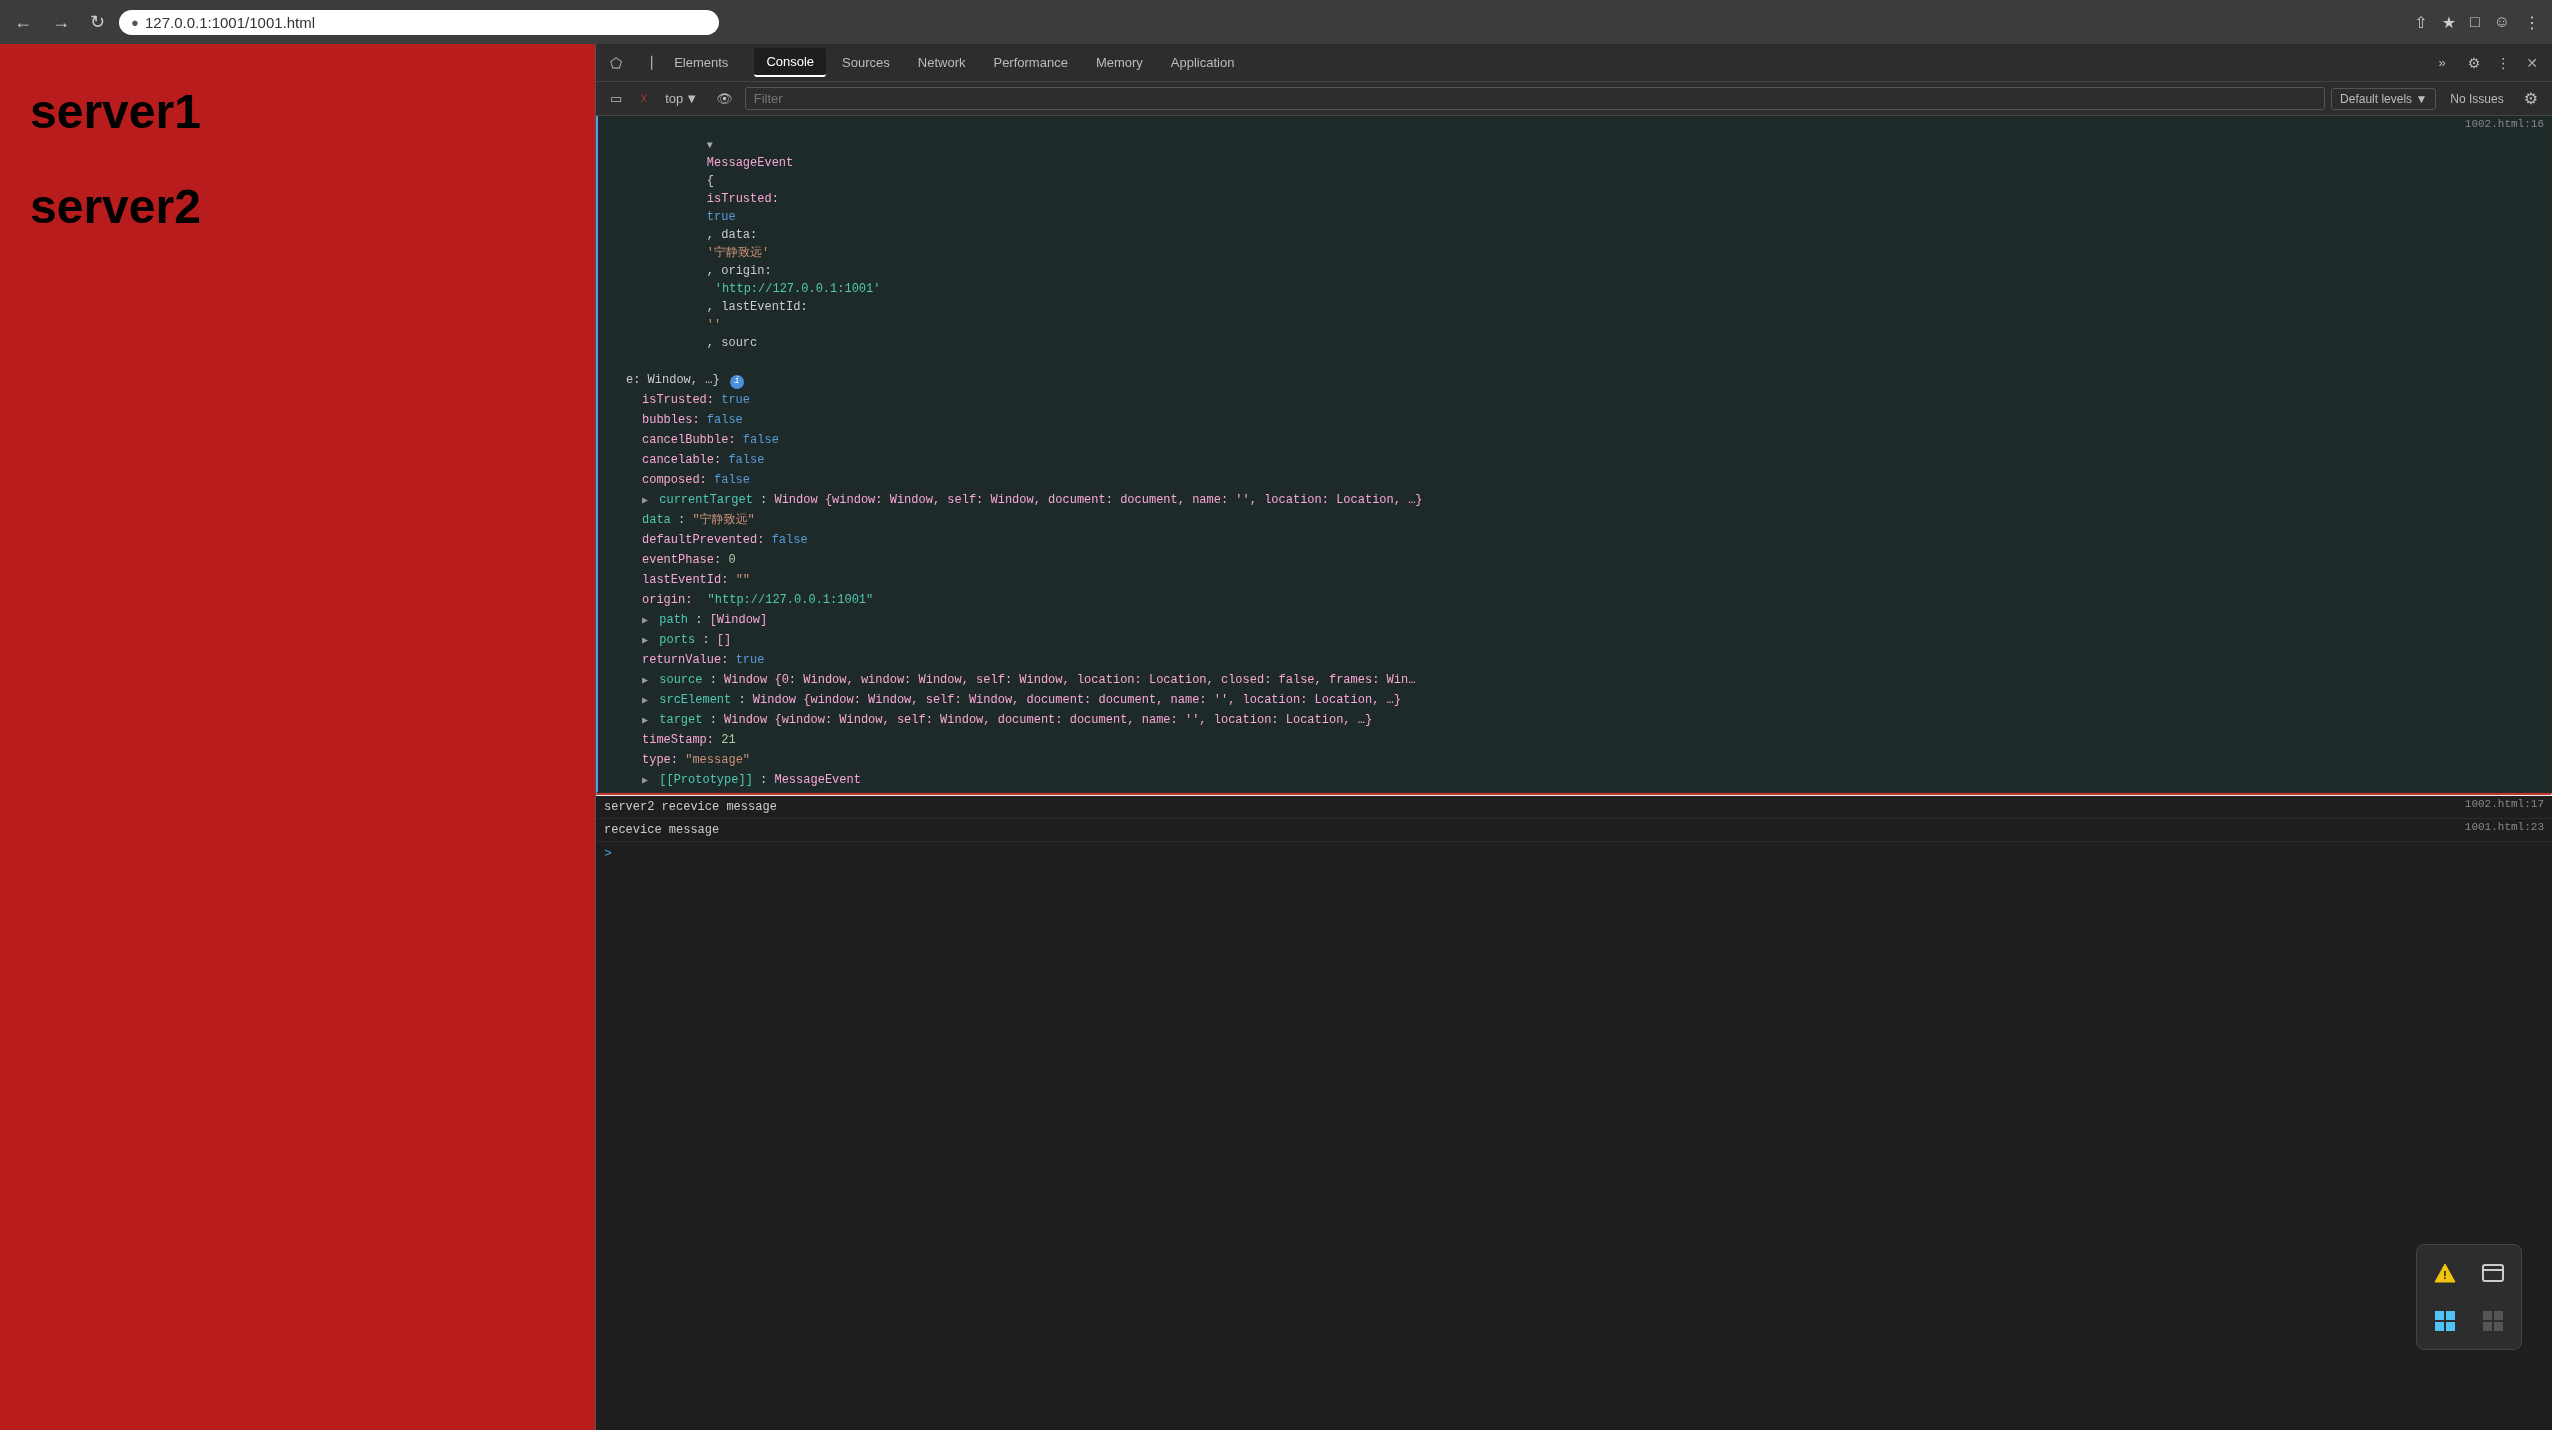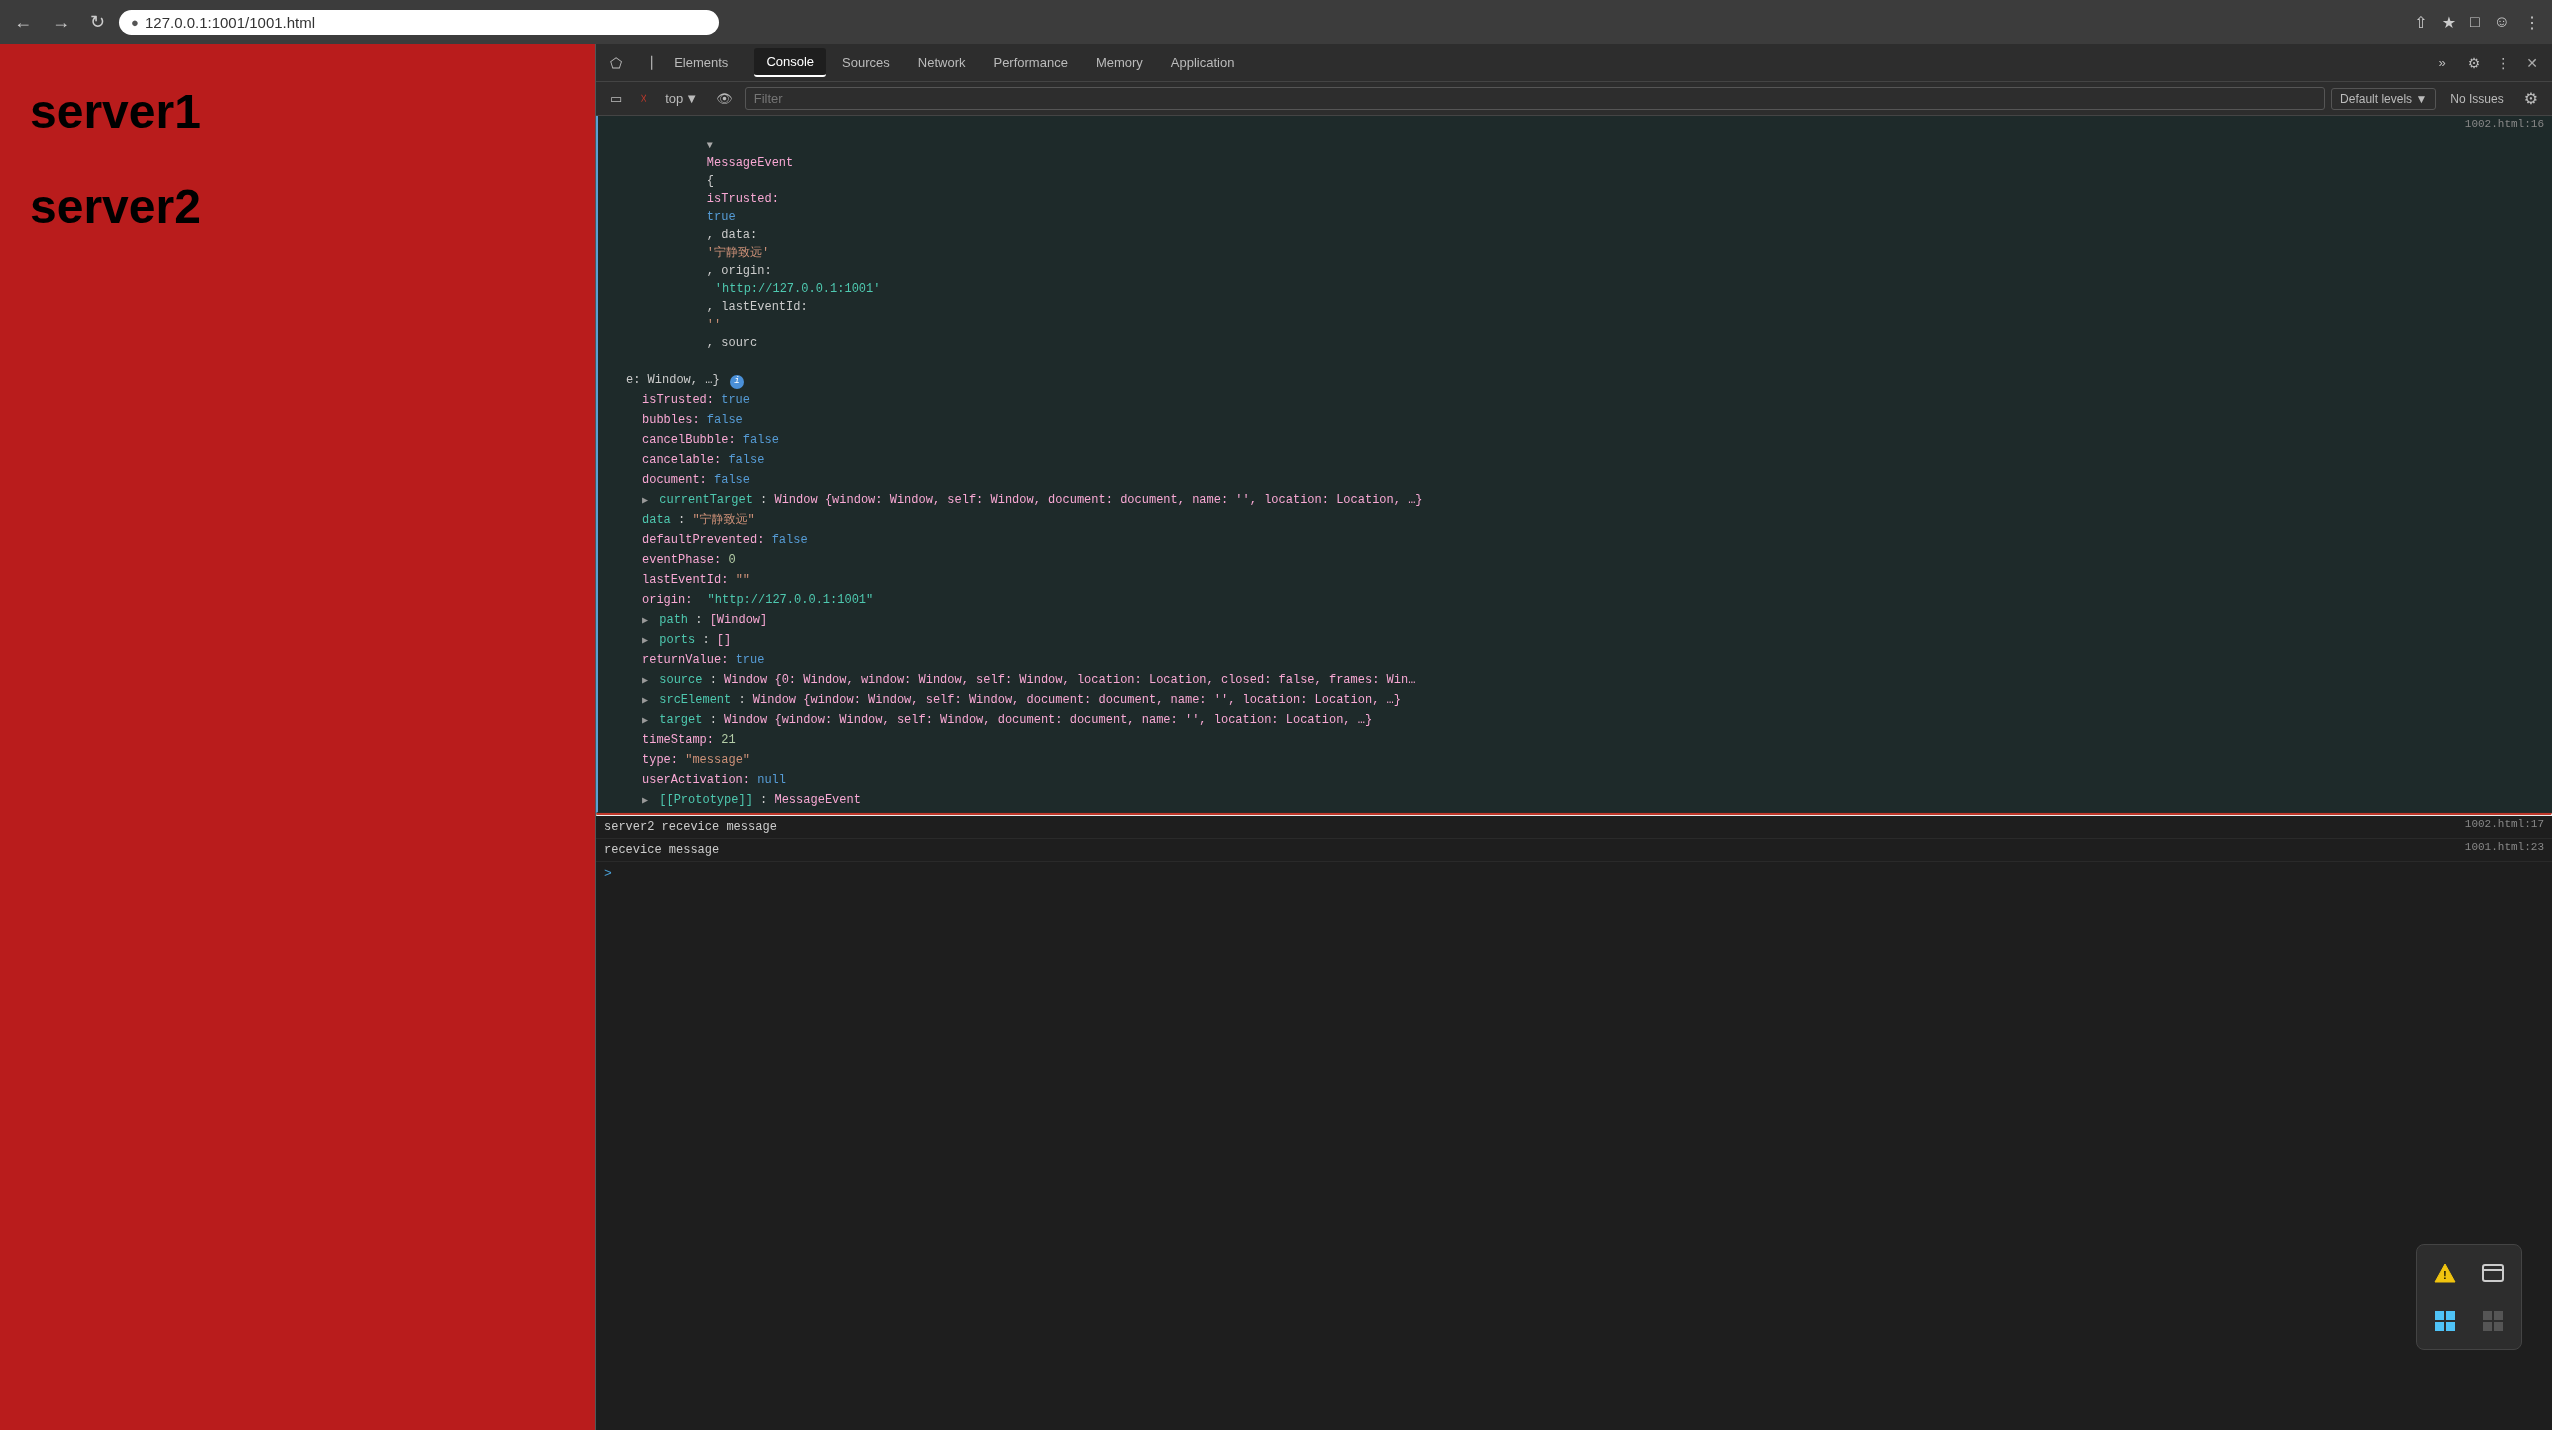--- a/index.html
+++ b/index.html
@@ -165,21 +165,21 @@
           <div class="prop-line indent2">
             <span class="key-white">bubbles: </span><span class="val-bool">false</span>
           </div>
           <div class="prop-line indent2">
             <span class="key-white">cancelBubble: </span><span class="val-bool">false</span>
           </div>
           <div class="prop-line indent2">
             <span class="key-white">cancelable: </span><span class="val-bool">false</span>
           </div>
           <div class="prop-line indent2">
-            <span class="key-white">document: </span><span class="val-bool">false</span>
+            <span class="key-white">composed: </span><span class="val-bool">false</span>
           </div>
           <div class="prop-line indent2">
             <span class="expand-tri">▶</span>
             <span class="val-teal">currentTarget</span>
             <span class="punc">: </span>
             <span class="key-white">Window {window: Window, self: Window, document: document, name: '', location: Location, …}</span>
           </div>
           <div class="prop-line indent2">
             <span class="val-teal">data</span>
             <span class="punc">: </span>
@@ -228,23 +228,20 @@
             <span class="expand-tri">▶</span>
             <span class="val-teal">target</span>
             <span class="punc">: </span>
             <span class="key-white">Window {window: Window, self: Window, document: document, name: '', location: Location, …}</span>
           </div>
           <div class="prop-line indent2">
             <span class="key-white">timeStamp: </span><span class="val-number">21</span>
           </div>
           <div class="prop-line indent2">
             <span class="key-white">type: </span><span class="val-string">"message"</span>
-          </div>
-          <div class="prop-line indent2">
-            <span class="key-white">userActivation: </span><span class="val-null">null</span>
           </div>
           <div class="prop-line indent2">
             <span class="expand-tri">▶</span>
             <span class="val-teal">[[Prototype]]</span>
             <span class="punc">: </span>
             <span class="key-white">MessageEvent</span>
           </div>
         </div>
 
         <hr class="divider-line">

